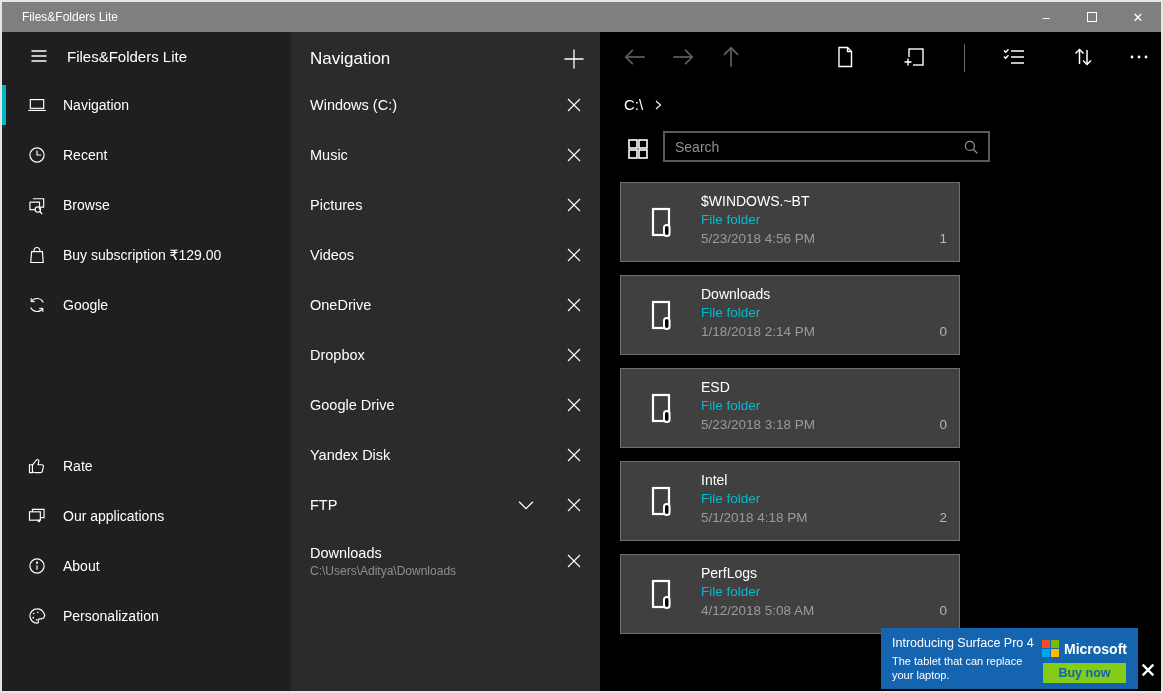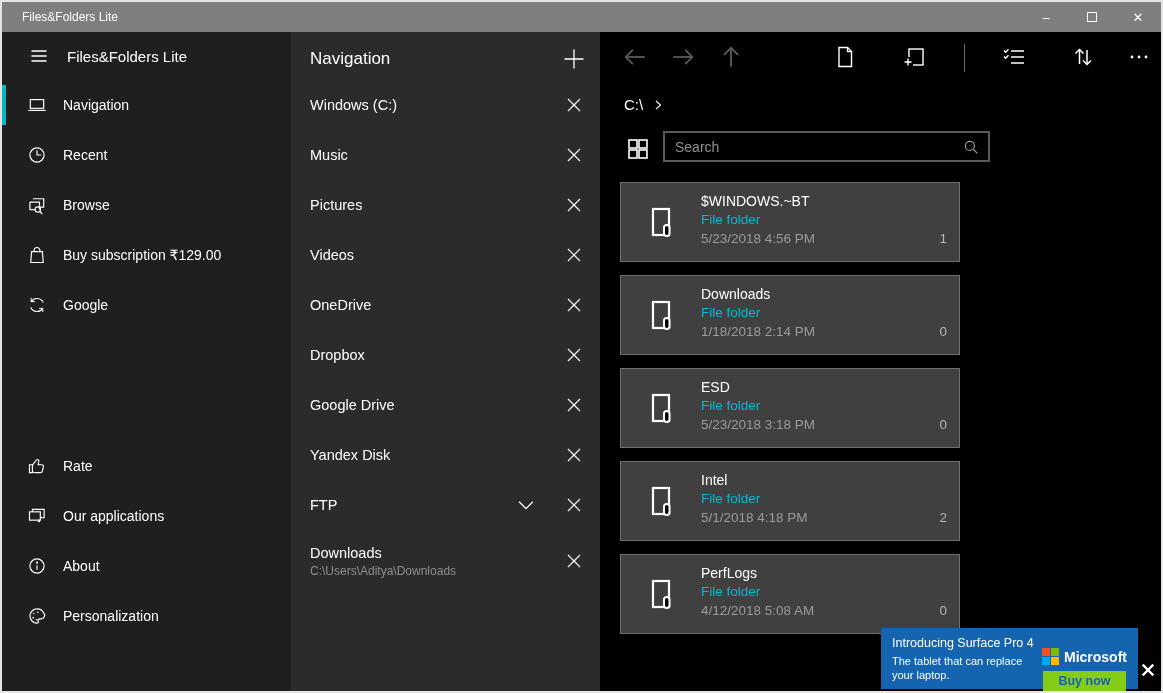--- a/index.html
+++ b/index.html
@@ -69,21 +69,21 @@
   .fc-type { position: absolute; left: 80px; top: 29px; font-size: 13.5px; color: #00bcd4; }
   .fc-date { position: absolute; left: 80px; top: 48px; font-size: 13.5px; color: #9a9a9a; }
   .fc-count { position: absolute; right: 12px; top: 48px; font-size: 13.5px; color: #b5b5b5; }
 
   
   .ad { position: absolute; right: 23px; bottom: 2px; width: 257px; height: 61px;
         background: #1464af; display: flex; color: #fff; cursor: pointer; }
   .ad-text { width: 150px; padding: 8px 4px 4px 11px; }
   .ad-headline { font-size: 12.5px; white-space: nowrap; margin-bottom: 4px; }
   .ad-body { font-size: 11px; line-height: 1.3; }
-  .ad-right { flex: 1; display: flex; flex-direction: column; align-items: center; padding-top: 20px; }
+  .ad-right { flex: 1; display: flex; flex-direction: column; align-items: center; padding-top: 12px; }
   .ms-row { display: flex; align-items: center; gap: 5px; }
   .ms-logo { display: grid; grid-template-columns: 8px 8px; grid-template-rows: 8px 8px; gap: 1px; }
   .ms-logo span { display: block; }
   .ms-name { font-size: 14px; font-weight: bold; }
   .buy-btn { margin-top: 6px; background: #84cc16; color: #1464af; border: none; font-size: 12.5px;
              font-weight: bold; padding: 3px 15px; cursor: pointer;
              font-family: "Liberation Sans", "DejaVu Sans", sans-serif; }
   .ad-close { position: absolute; right: 5px; bottom: 13px; background: transparent; border: none;
               cursor: pointer; display: flex; }
 

